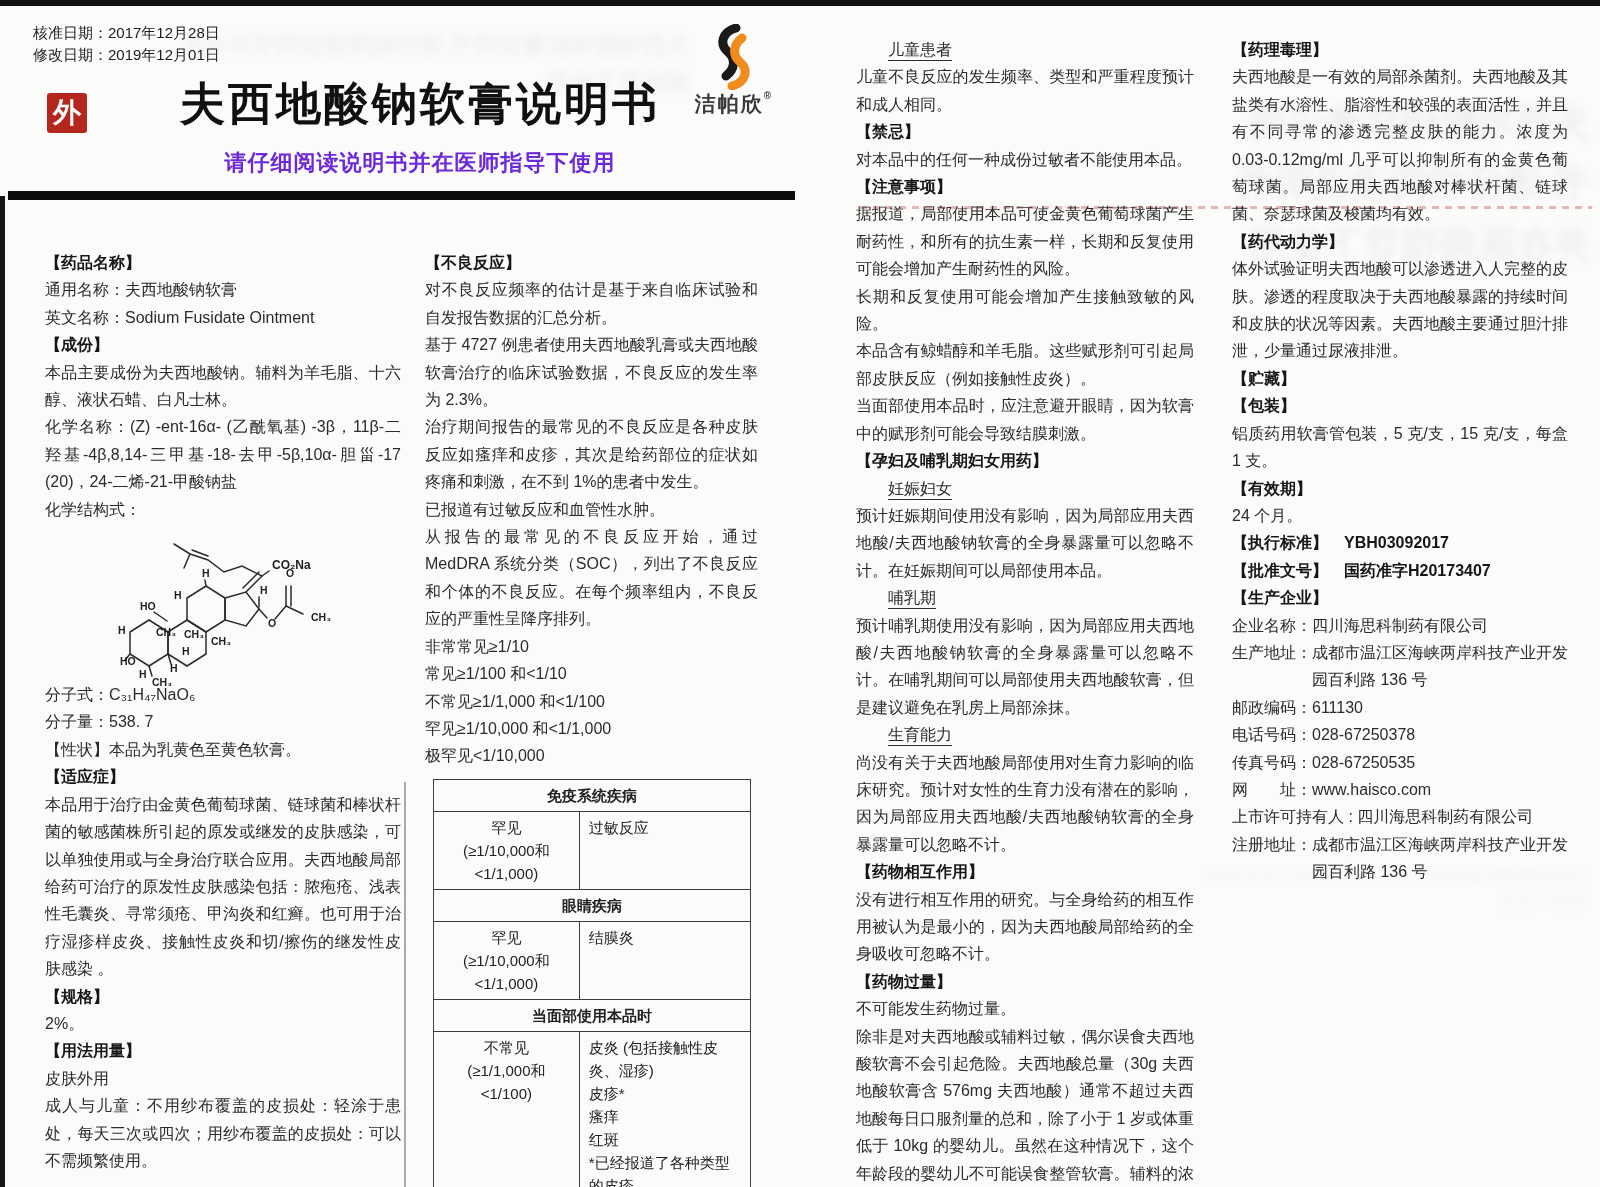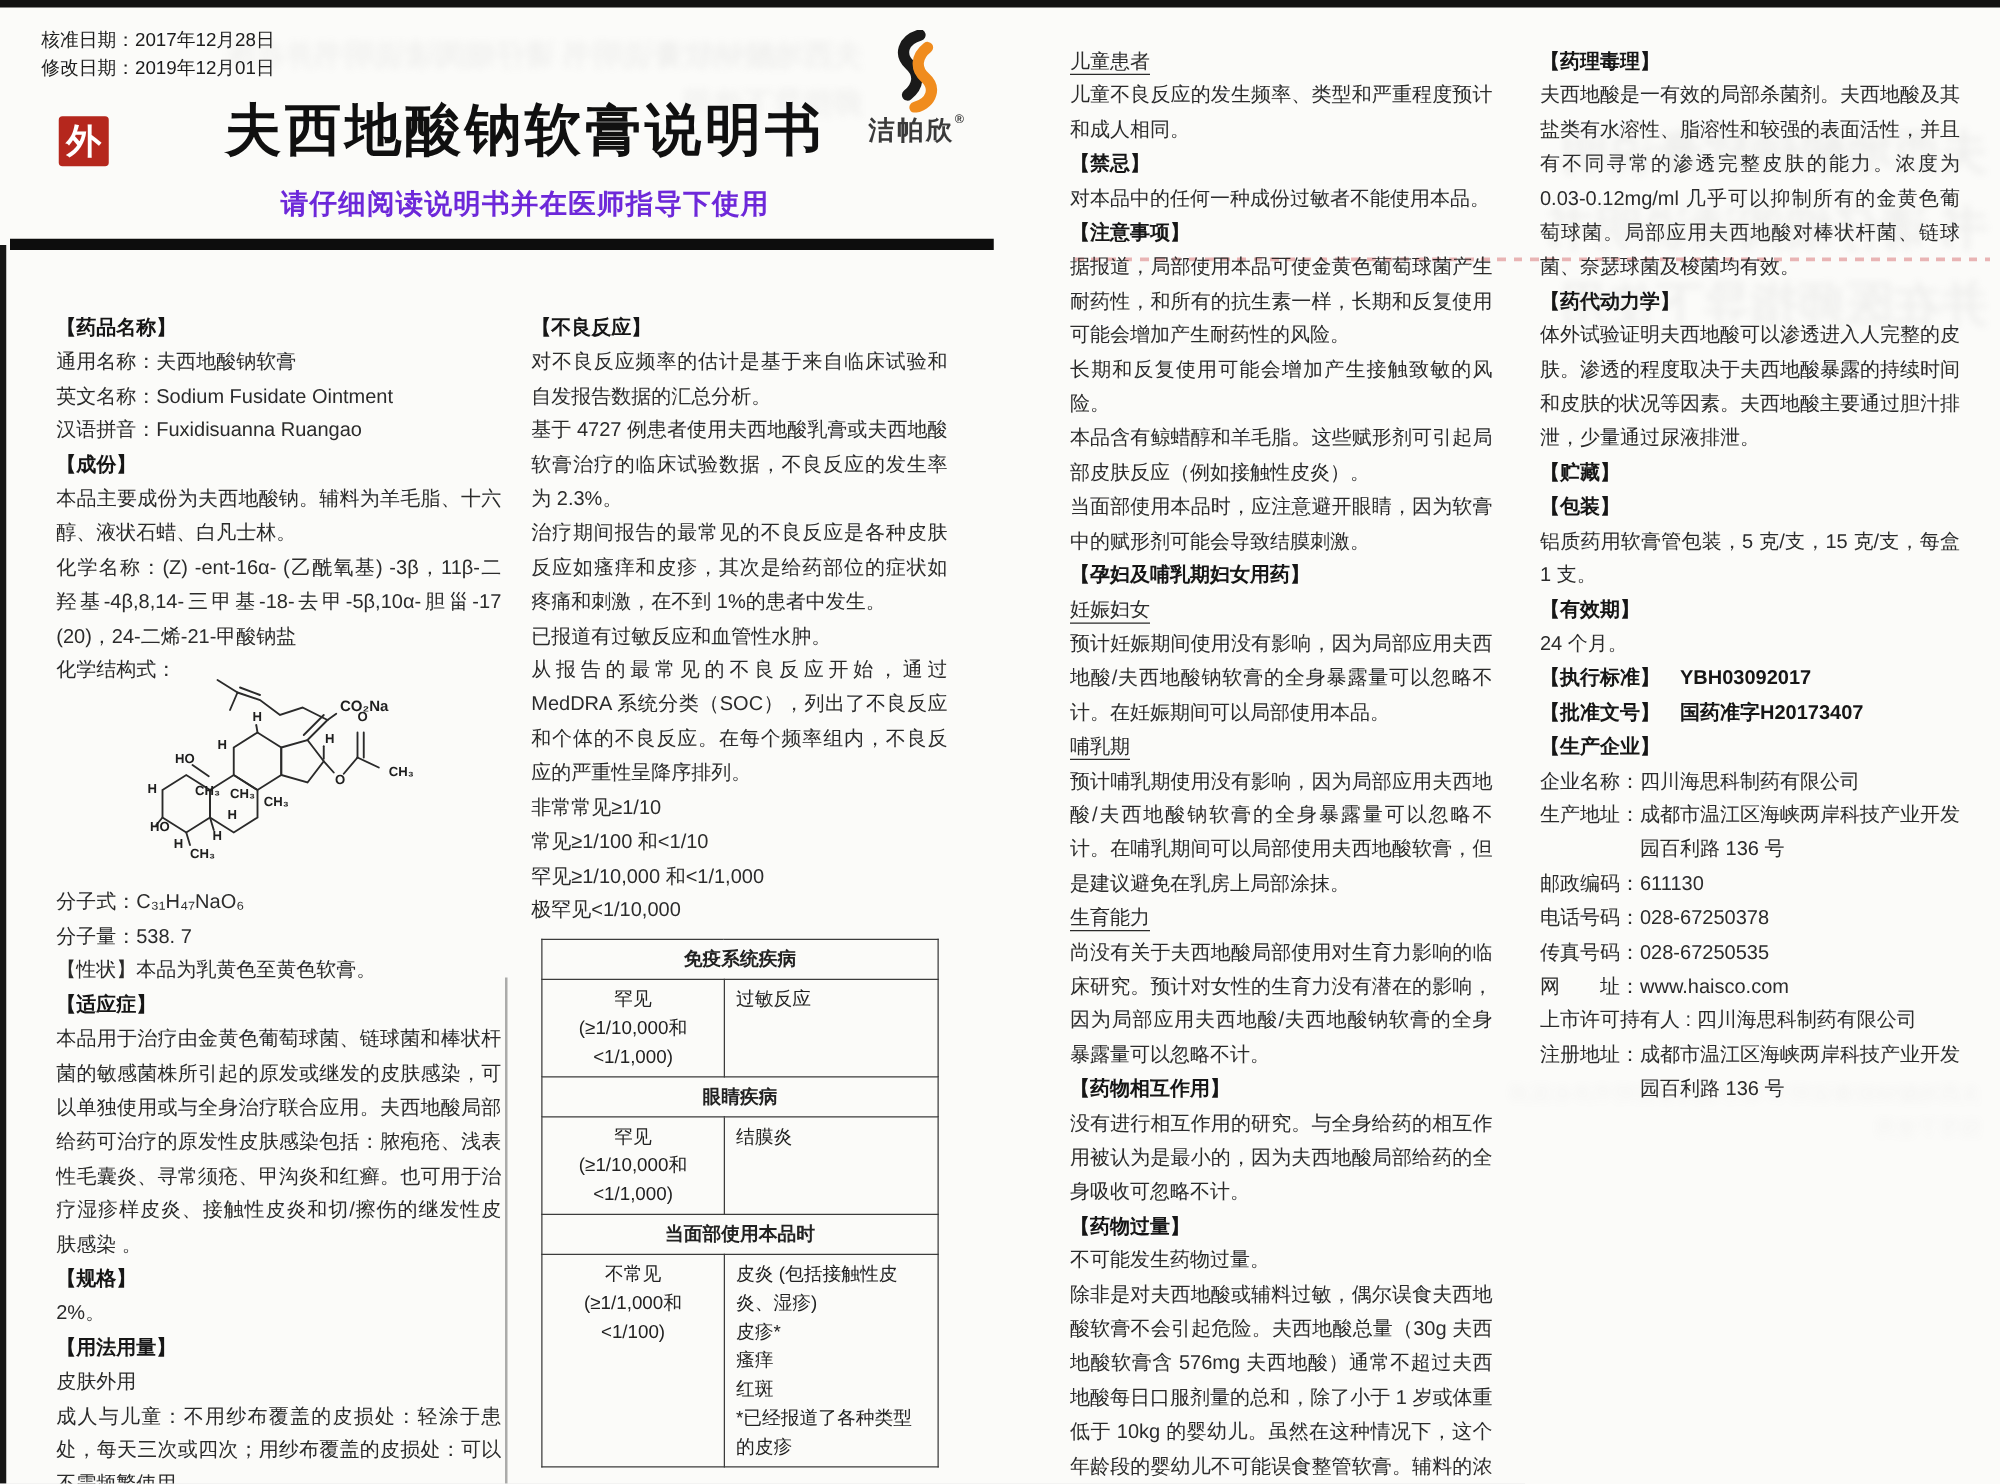--- a/index.html
+++ b/index.html
@@ -29,21 +29,21 @@
   .brand{font-size:21px;font-weight:600;color:#3a3a3a;letter-spacing:2px;}
   .brand sup{font-size:10px;vertical-align:top;}
   
   .col{position:absolute;font-size:16px;line-height:27.4px;text-align:justify;}
   .col1{left:45px;top:249px;width:356px;}
   .col2{left:425px;top:249px;width:333px;}
   .col3{left:856px;top:36px;width:338px;}
   .col4{left:1232px;top:36px;width:336px;}
   .blk{margin:0;}
   .blk.h{font-weight:600;color:#161616;}
-  .blk.u{text-decoration:underline;text-underline-offset:5px;}
+  .blk.u{text-decoration:underline;text-underline-offset:5px;margin-left:32px;}
   .blk.hp{padding-left:5em;text-indent:-5em;}
   .blk.gap{margin-bottom:158px;}
   
   .structure{position:absolute;left:112px;top:514px;}
   .structure path,.structure line{stroke:#2a2a2a;stroke-width:1.5;fill:none;stroke-linecap:round;}
   .structure text{font-size:10.5px;fill:#1e1e1e;font-weight:600;}
   .structure text.big{font-size:12px;}
   
   table.adr{border-collapse:collapse;width:318px;margin:9px 0 0 8px;font-size:15px;line-height:23px;text-align:left;}
   table.adr td{border:1.5px solid #3c3c3c;padding:4px 9px;vertical-align:top;color:#222;}
@@ -83,21 +83,20 @@
     </svg>
     <div class="brand"><span>洁帕欣</span><sup>®</sup></div>
   </div>
 
   <div class="rule"></div>
 
   <div class="col col1">
       <p class="blk h">【药品名称】</p>
       <p class="blk p">通用名称：夫西地酸钠软膏</p>
       <p class="blk p">英文名称：Sodium Fusidate Ointment</p>
-      <p class="blk p">汉语拼音：Fuxidisuanna Ruangao</p>
       <p class="blk h">【成份】</p>
       <p class="blk p">本品主要成份为夫西地酸钠。辅料为羊毛脂、十六醇、液状石蜡、白凡士林。</p>
       <p class="blk p">化学名称：(Z) -ent-16α- (乙酰氧基) -3β，11β-二羟基-4β,8,14-三甲基-18-去甲-5β,10α-胆甾-17 (20)，24-二烯-21-甲酸钠盐</p>
       <p class="blk p gap">化学结构式：</p>
       <p class="blk p">分子式：C₃₁H₄₇NaO₆</p>
       <p class="blk p">分子量：538. 7</p>
       <p class="blk p">【性状】本品为乳黄色至黄色软膏。</p>
       <p class="blk h">【适应症】</p>
       <p class="blk p">本品用于治疗由金黄色葡萄球菌、链球菌和棒状杆菌的敏感菌株所引起的原发或继发的皮肤感染，可以单独使用或与全身治疗联合应用。夫西地酸局部给药可治疗的原发性皮肤感染包括：脓疱疮、浅表性毛囊炎、寻常须疮、甲沟炎和红癣。也可用于治疗湿疹样皮炎、接触性皮炎和切/擦伤的继发性皮肤感染 。</p>
       <p class="blk h">【规格】</p>
@@ -110,20 +109,21 @@
   <div class="col col2">
     <div>
         <p class="blk h">【不良反应】</p>
         <p class="blk p">对不良反应频率的估计是基于来自临床试验和自发报告数据的汇总分析。</p>
         <p class="blk p">基于 4727 例患者使用夫西地酸乳膏或夫西地酸软膏治疗的临床试验数据，不良反应的发生率为 2.3%。</p>
         <p class="blk p">治疗期间报告的最常见的不良反应是各种皮肤反应如瘙痒和皮疹，其次是给药部位的症状如疼痛和刺激，在不到 1%的患者中发生。</p>
         <p class="blk p">已报道有过敏反应和血管性水肿。</p>
         <p class="blk p">从报告的最常见的不良反应开始，通过 MedDRA 系统分类（SOC），列出了不良反应和个体的不良反应。在每个频率组内，不良反应的严重性呈降序排列。</p>
         <p class="blk p">非常常见≥1/10</p>
         <p class="blk p">常见≥1/100 和&lt;1/10</p>
+        <p class="blk p">不常见≥1/1,000 和&lt;1/100</p>
         <p class="blk p">罕见≥1/10,000 和&lt;1/1,000</p>
         <p class="blk p">极罕见&lt;1/10,000</p>
       </div>
     <table class="adr">
       <tbody>
           <tr>
             <td colspan="2" class="tspan">免疫系统疾病</td>
           </tr>
           <tr>
             <td>

